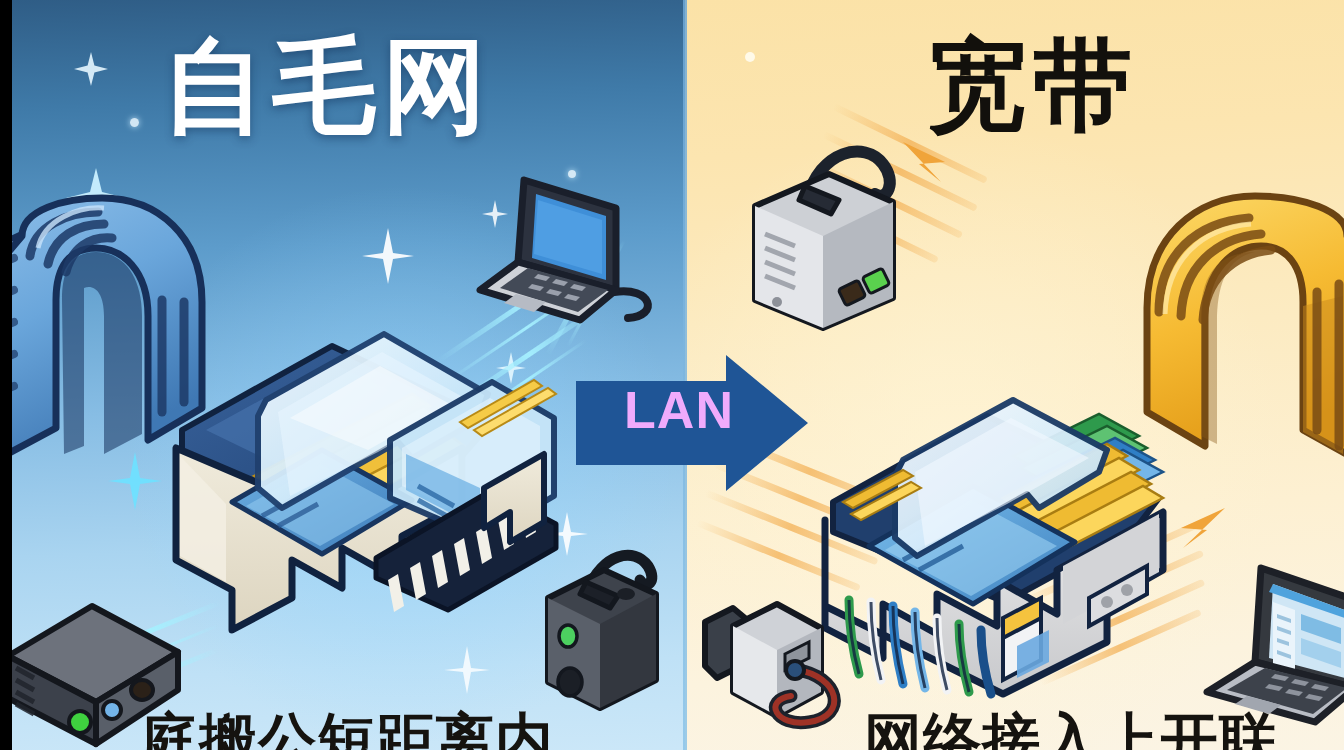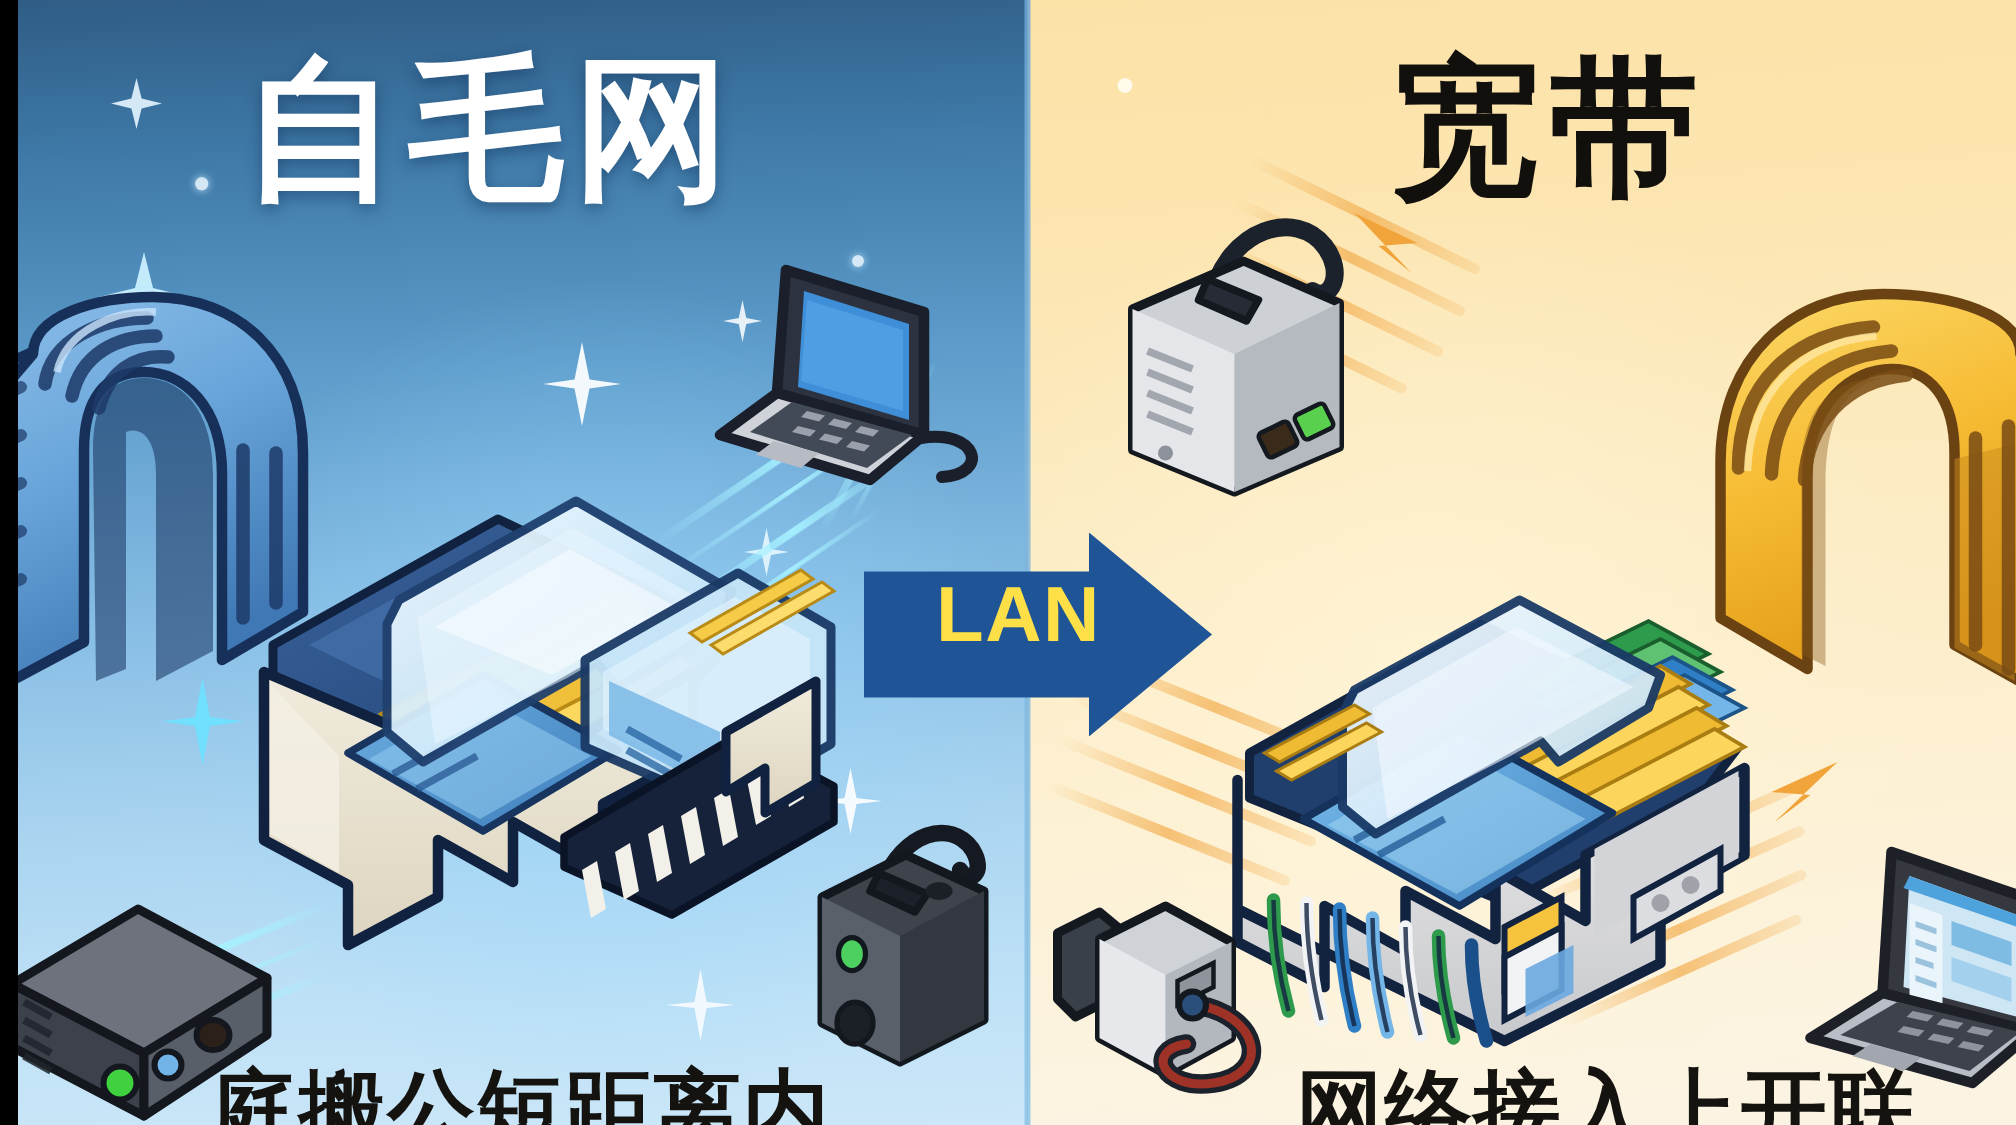--- a/index.html
+++ b/index.html
@@ -39,21 +39,21 @@
   .caption{position:absolute;font-weight:700;font-size:58px;color:#15130f;
     letter-spacing:.02em;white-space:nowrap;
     font-family:"DejaVu Sans","Liberation Sans",sans-serif;}
   #left-caption{left:128px;top:702px;}
   #right-caption{left:852px;top:702px;}
 
   
   #lan-arrow{position:absolute;left:564px;top:355px;width:232px;height:136px;}
   #lan-arrow svg{display:block;}
   #lan-arrow-label{position:absolute;left:592px;top:380px;width:150px;text-align:center;
-    font-size:52px;font-weight:700;color:#fde047;letter-spacing:.02em;}
+    font-size:52px;font-weight:700;color:#f0abfc;letter-spacing:.02em;}
 
   
   .spark{position:absolute;pointer-events:none;}
   .spark svg{display:block;overflow:visible;}
   .dot{position:absolute;border-radius:50%;background:rgba(235,248,255,.85);
     box-shadow:0 0 6px rgba(200,235,255,.9);}
 
   
   .ray{position:absolute;height:5px;border-radius:3px;
     background:linear-gradient(90deg,rgba(120,225,255,0),rgba(165,240,255,.95),rgba(120,225,255,0));

